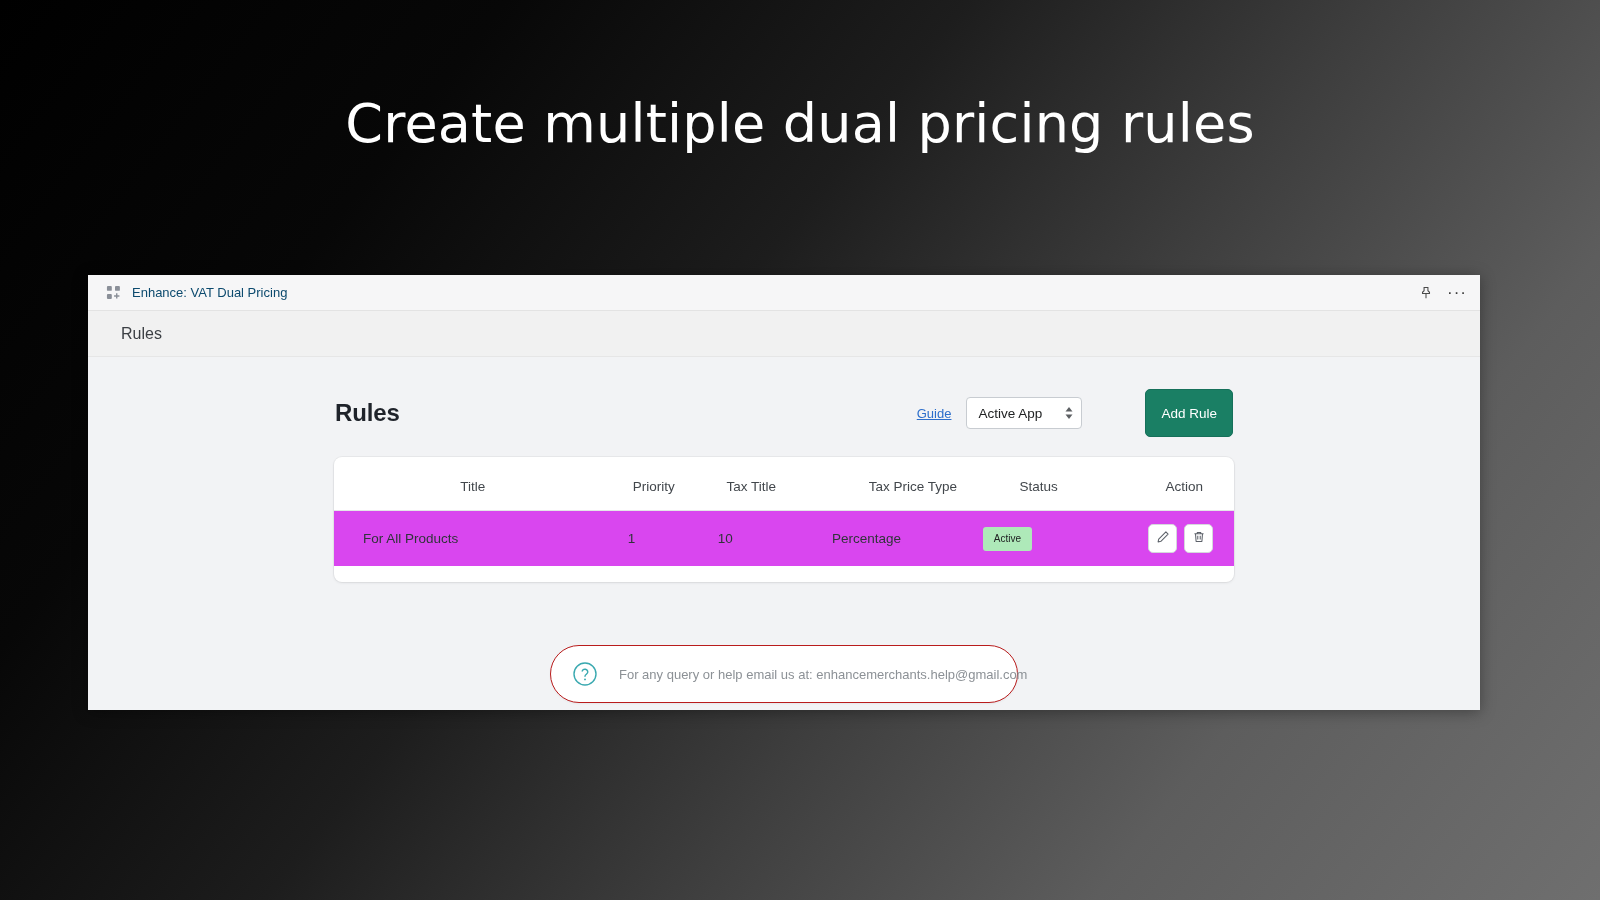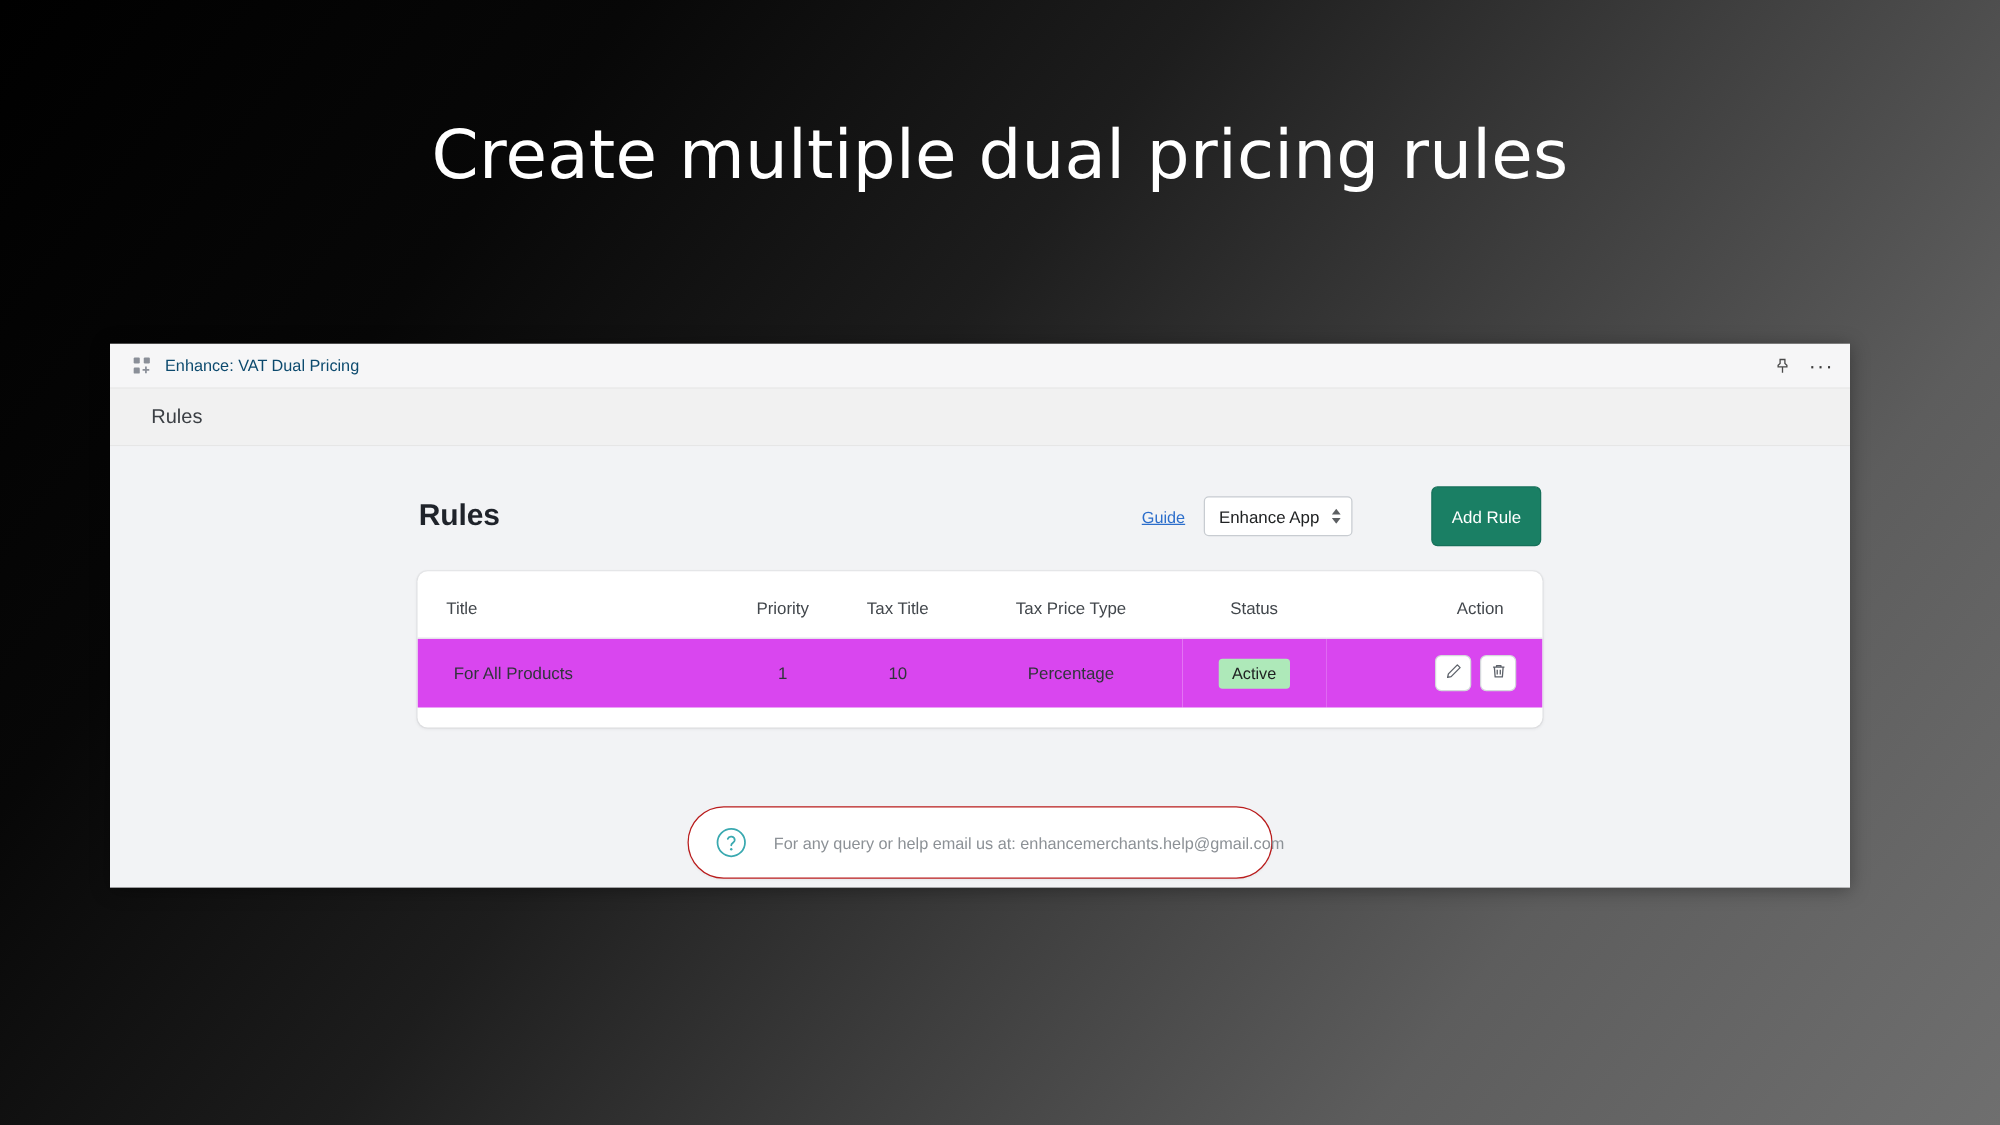--- a/index.html
+++ b/index.html
@@ -213,25 +213,25 @@
 
   table {
     width: 100%;
     border-collapse: collapse;
   }
 
   thead th {
     font-size: 13.5px;
     font-weight: 400;
     color: #42474c;
-    text-align: center;
+    text-align: right;
     padding: 22px 0 16px 0;
   }
 
-  thead th.col-title { text-align: left; padding-left: 23px; }
+  thead th.col-title { text-align: center; padding-left: 23px; }
   thead th.col-action { text-align: right; padding-right: 31px; }
 
   tbody tr {
     background: #d946ef;
     border-top: 1px solid #e4e6e8;
   }
 
   tbody td {
     font-size: 13.5px;
     color: #30343a;
@@ -240,21 +240,21 @@
     height: 46px;
   }
 
   tbody td.col-title { text-align: left; padding-left: 29px; }
   tbody td.col-action { text-align: right; padding-right: 21px; }
 
   .badge {
     display: inline-block;
     background: #aee9b9;
     color: #202223;
-    font-size: 13px;
+    font-size: 10px;
     border-radius: 3px;
     padding: 4px 11px;
     line-height: 16px;
   }
 
   .action-group {
     display: inline-flex;
     align-items: center;
     gap: 7px;
   }
@@ -337,21 +337,21 @@
 
     <div class="content">
       <div class="page">
 
         <div class="page-head">
           <div class="page-title">Rules</div>
           <div class="head-actions">
             <span class="guide-link">Guide</span>
 
             <div class="select-box">
-              <span class="select-value">Enhance App</span>
+              <span class="select-value">Active App</span>
               <span class="select-arrows">
                 <svg viewBox="0 0 8 5" width="8" height="5" fill="currentColor">
                     <path d="M4 0L7.5 4.6H0.5z"></path>
                   </svg>
                 <svg viewBox="0 0 8 5" width="8" height="5" fill="currentColor">
                     <path d="M4 5L0.5 0.4h7z"></path>
                   </svg>
               </span>
             </div>
 

